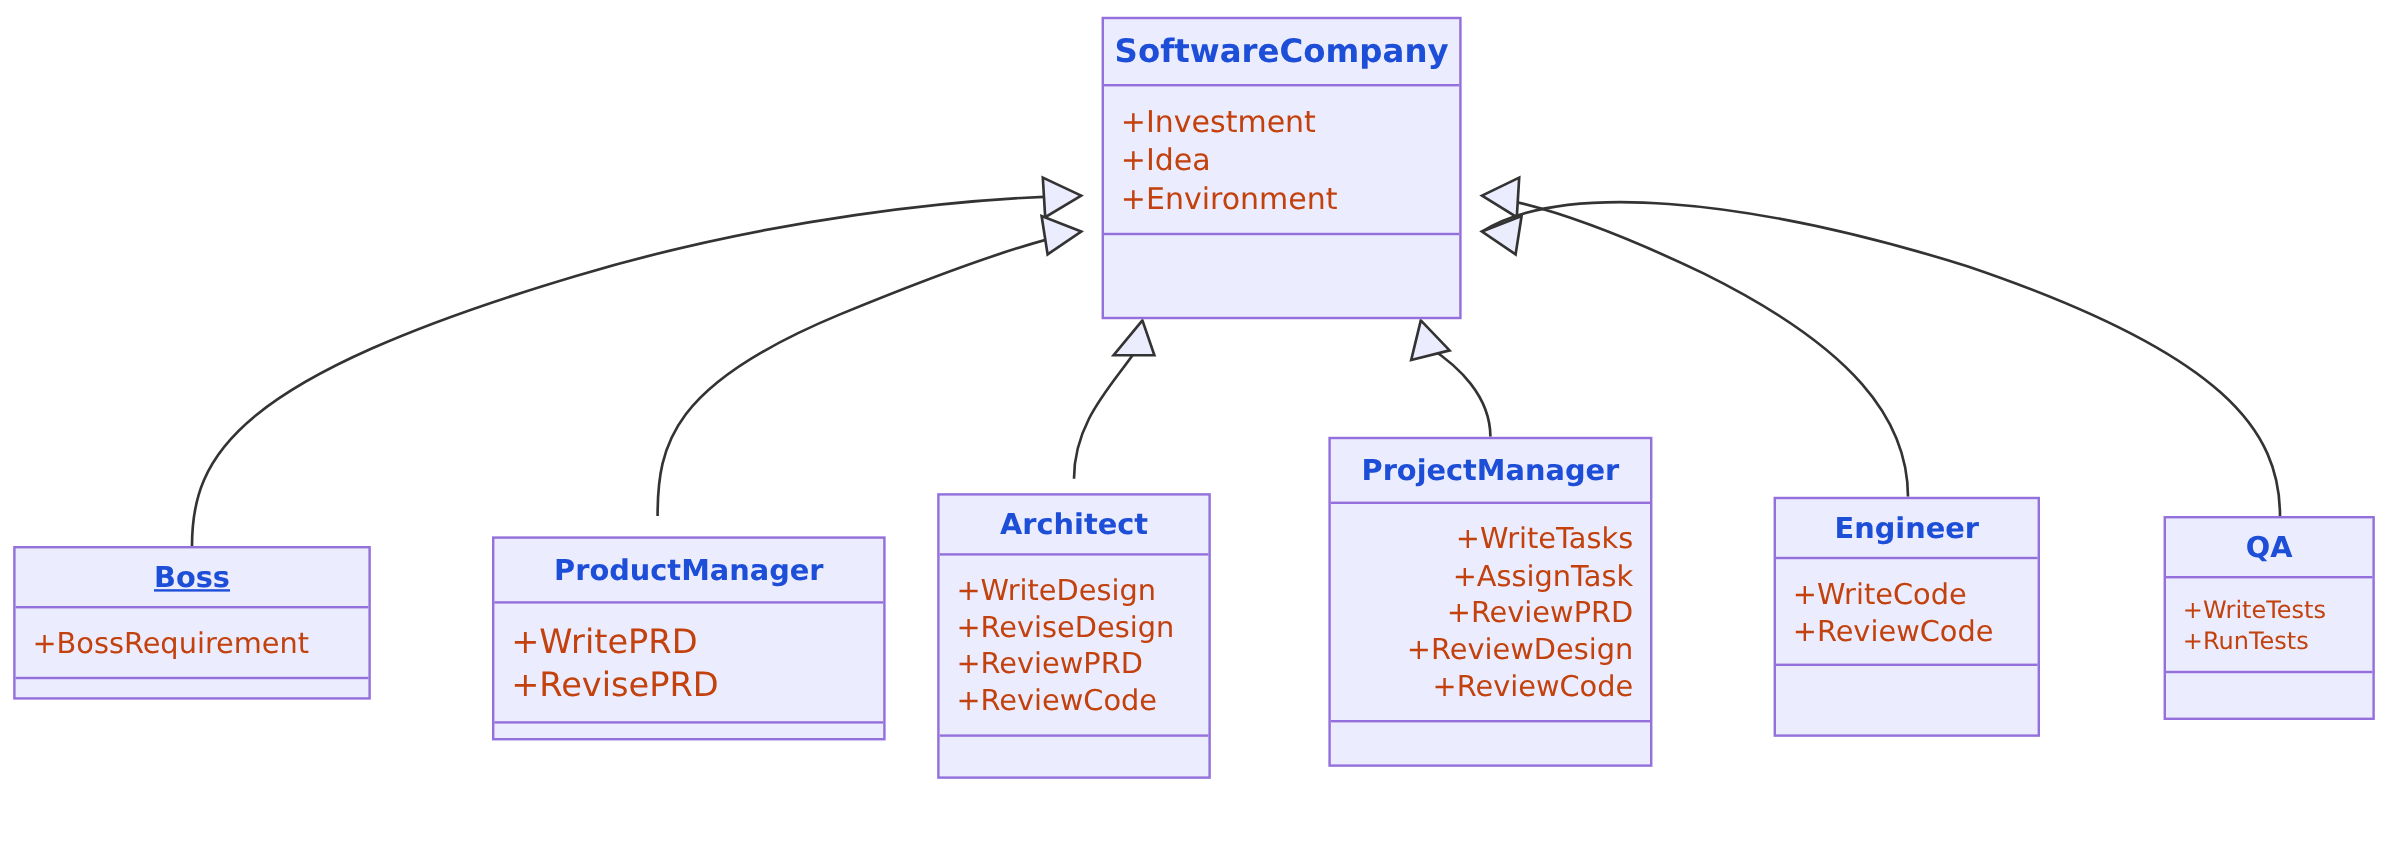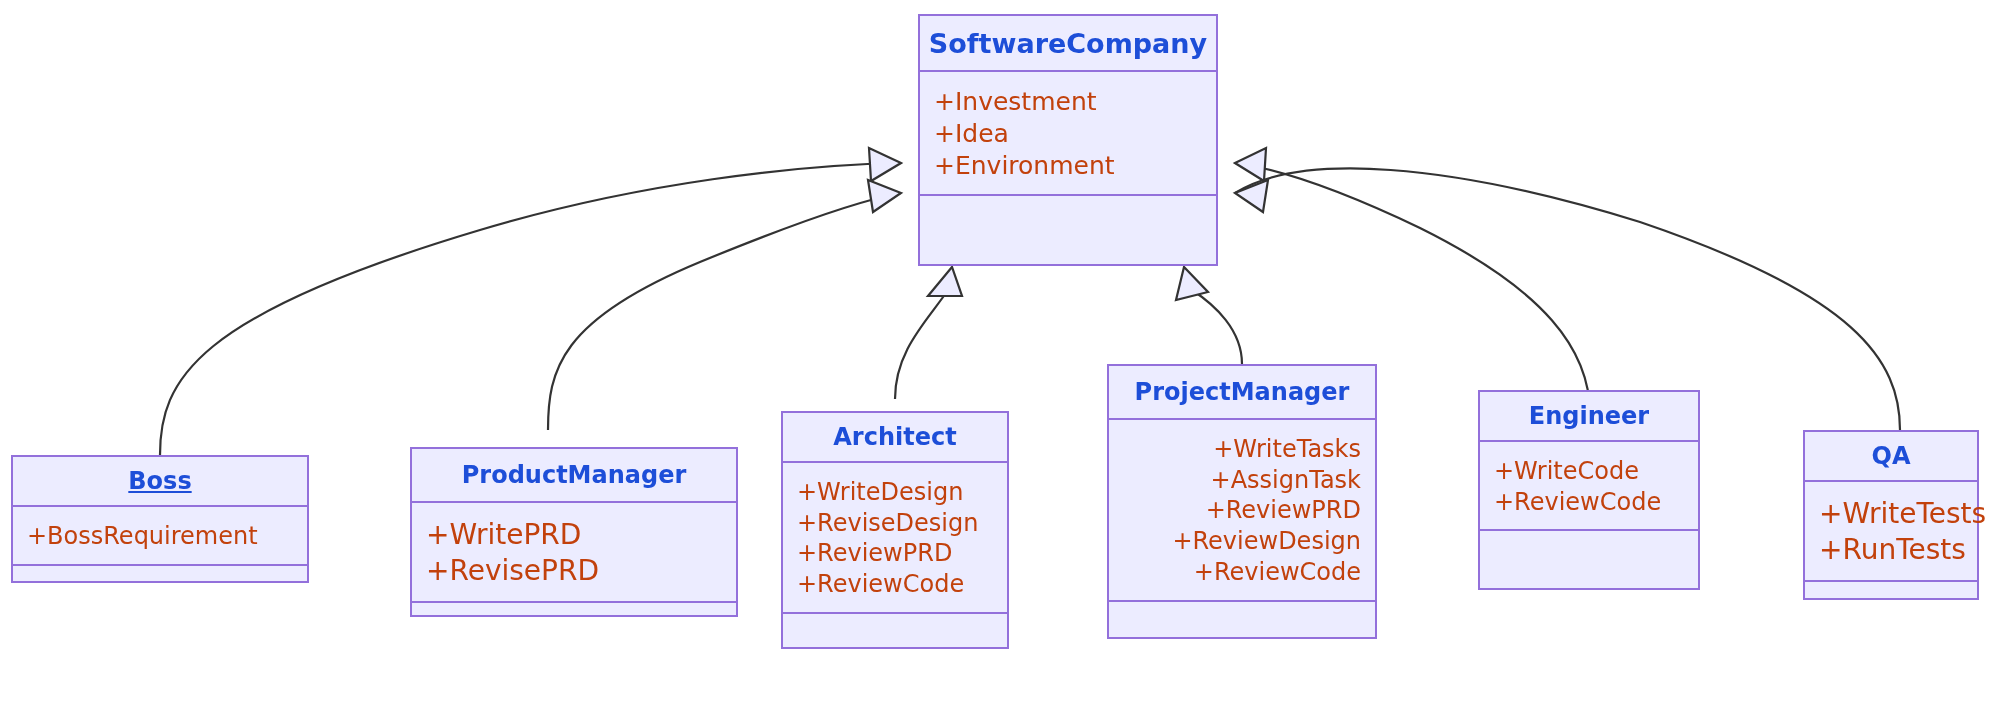--- a/index.html
+++ b/index.html
@@ -128,31 +128,31 @@
         <div class="uml-title" style="height: 54px; font-size: 24px;">ProjectManager</div>
         <div class="uml-members" style="font-size: 24px; text-align: right;">
           <div class="uml-member">+WriteTasks</div>
           <div class="uml-member">+AssignTask</div>
           <div class="uml-member">+ReviewPRD</div>
           <div class="uml-member">+ReviewDesign</div>
           <div class="uml-member">+ReviewCode</div>
         </div>
         <div class="uml-methods"></div>
       </div>
-      <div class="uml-class" style="left: 1478px; top: 390px; width: 222px; height: 200px;">
+      <div class="uml-class" style="left: 1478px; top: 414px; width: 222px; height: 200px;">
         <div class="uml-title" style="height: 50px; font-size: 24px;">Engineer</div>
         <div class="uml-members" style="font-size: 24px;">
           <div class="uml-member">+WriteCode</div>
           <div class="uml-member">+ReviewCode</div>
         </div>
         <div class="uml-methods"></div>
       </div>
       <div class="uml-class" style="left: 1803px; top: 430px; width: 176px; height: 170px;">
         <div class="uml-title" style="height: 50px; font-size: 24px;">QA</div>
-        <div class="uml-members" style="font-size: 28px;">
+        <div class="uml-members" style="font-size: 20px;">
           <div class="uml-member">+WriteTests</div>
           <div class="uml-member">+RunTests</div>
         </div>
         <div class="uml-methods"></div>
       </div>
     </div>
 
 </div>
 
 </body></html>

